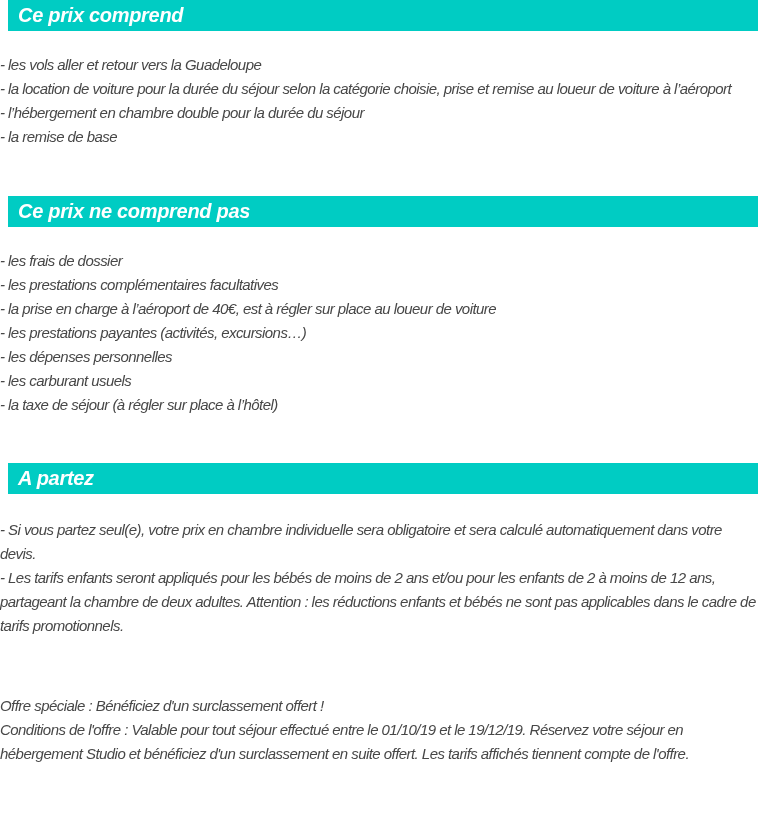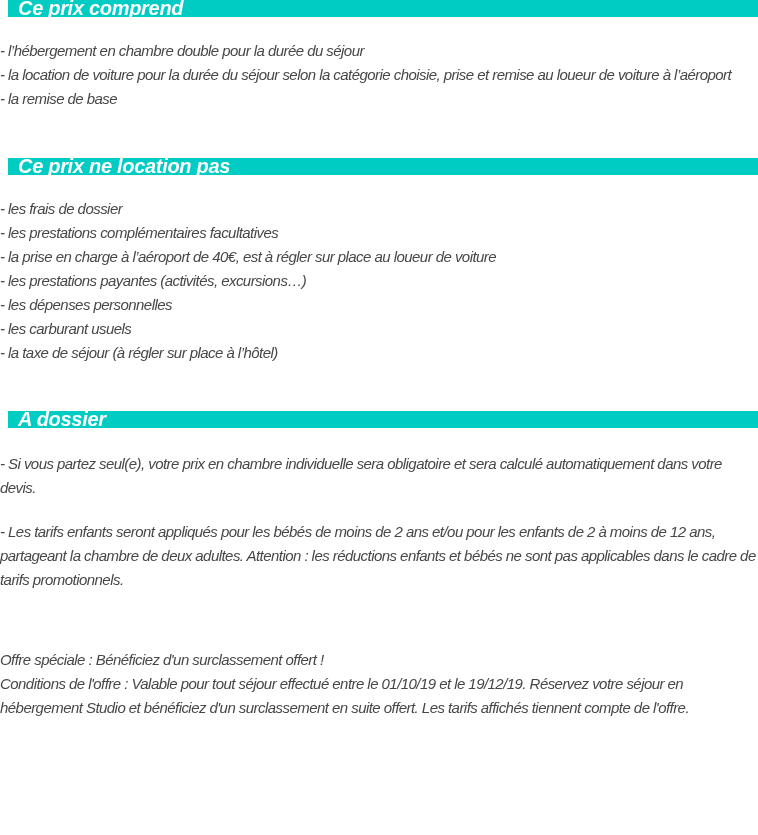--- a/index.html
+++ b/index.html
@@ -11,21 +11,21 @@
   body {
     width: 758px;
     height: 835px;
     overflow: hidden;
     font-family: "Liberation Sans", "DejaVu Sans", sans-serif;
   }
   .page { width: 758px; }
 
   .section-bar {
     background: var(--accent);
-    height: 17px;
+    height: 31px;
     margin-left: 8px;
     display: flex;
     align-items: center;
     padding-left: 10px;
   }
   .section-title {
     color: #ffffff;
     font-style: italic;
     font-weight: bold;
     font-size: 20px;
@@ -41,57 +41,58 @@
     letter-spacing: -0.55px;
   }
 
   .item-list { padding-top: 22px; }
   .item-list .list-line { white-space: nowrap; }
 
   #section-includes { margin-bottom: 47px; }
   #section-excludes { margin-bottom: 46px; }
 
   .know-content { padding-top: 24px; }
-  .know-para-2 { margin-top: 20px; }
+  .know-para-2 { }
   .offer-block { margin-top: 56px; }
 </style>
 </head>
 <body>
 
 <div class="page">
 
   <section id="section-includes">
     <div class="section-bar">
       <h2 class="section-title">Ce prix comprend</h2>
     </div>
     <div class="item-list body-text">
+      <div class="list-line">- les vols aller et retour vers la Guadeloupe</div>
+      <div class="list-line">- la location de voiture pour la durée du séjour selon la catégorie choisie, prise et remise au loueur de voiture à l’aéroport</div>
       <div class="list-line">- l’hébergement en chambre double pour la durée du séjour</div>
-      <div class="list-line">- la location de voiture pour la durée du séjour selon la catégorie choisie, prise et remise au loueur de voiture à l’aéroport</div>
       <div class="list-line">- la remise de base</div>
     </div>
   </section>
 
   <section id="section-excludes">
     <div class="section-bar">
-      <h2 class="section-title">Ce prix ne location pas</h2>
+      <h2 class="section-title">Ce prix ne comprend pas</h2>
     </div>
     <div class="item-list body-text">
       <div class="list-line">- les frais de dossier</div>
       <div class="list-line">- les prestations complémentaires facultatives</div>
       <div class="list-line">- la prise en charge à l’aéroport de 40€, est à régler sur place au loueur de voiture</div>
       <div class="list-line">- les prestations payantes (activités, excursions…)</div>
       <div class="list-line">- les dépenses personnelles</div>
       <div class="list-line">- les carburant usuels</div>
       <div class="list-line">- la taxe de séjour (à régler sur place à l’hôtel)</div>
     </div>
   </section>
 
   <section id="section-know">
     <div class="section-bar">
-      <h2 class="section-title">A dossier</h2>
+      <h2 class="section-title">A partez</h2>
     </div>
     <div class="know-content body-text">
       <p class="know-para-1">- Si vous partez seul(e), votre prix en chambre individuelle sera obligatoire et sera calculé automatiquement dans votre devis.</p>
       <p class="know-para-2">- Les tarifs enfants seront appliqués pour les bébés de moins de 2 ans et/ou pour les enfants de 2 à moins de 12 ans, partageant la chambre de deux adultes. Attention : les réductions enfants et bébés ne sont pas applicables dans le cadre de tarifs promotionnels.</p>
       <div class="offer-block">
         <p>Offre spéciale : Bénéficiez d'un surclassement offert !</p>
         <p>Conditions de l'offre : Valable pour tout séjour effectué entre le 01/10/19 et le 19/12/19. Réservez votre séjour en hébergement Studio et bénéficiez d'un surclassement en suite offert. Les tarifs affichés tiennent compte de l'offre.</p>
       </div>
     </div>
   </section>

